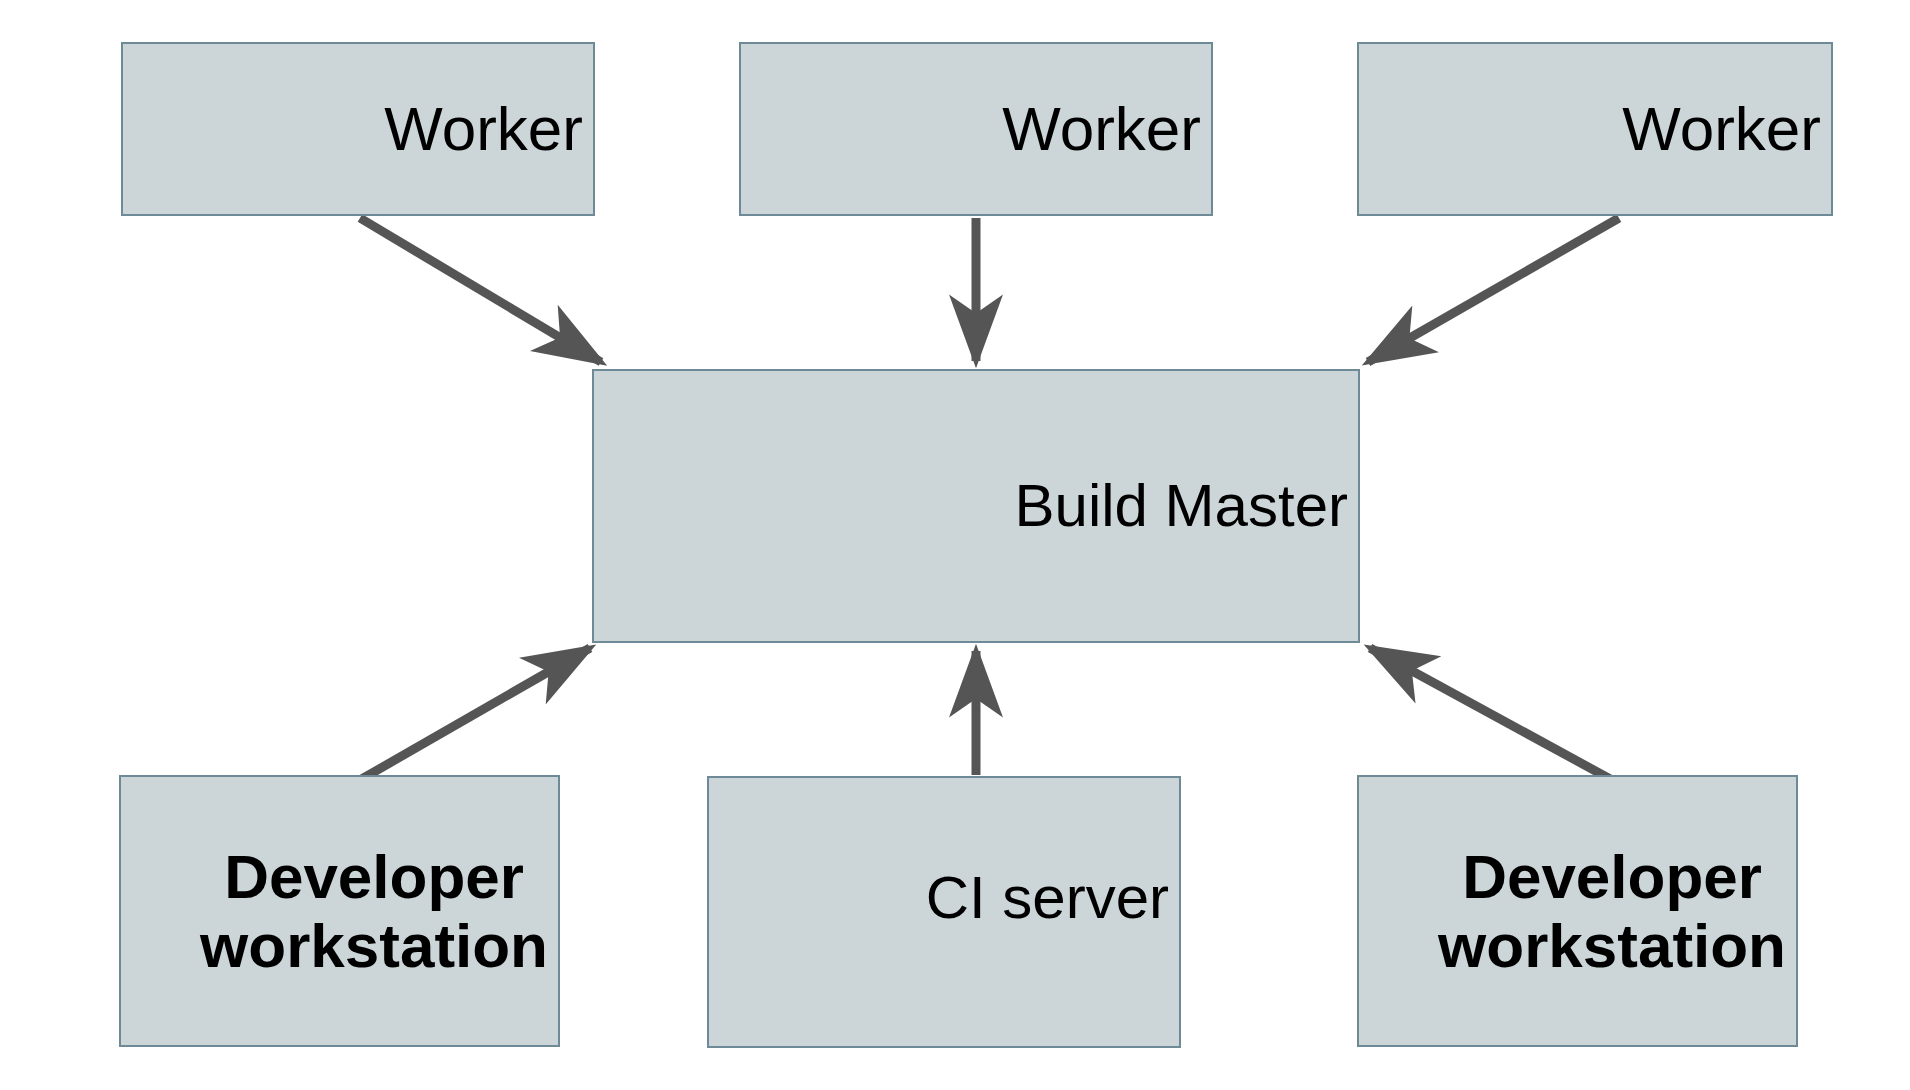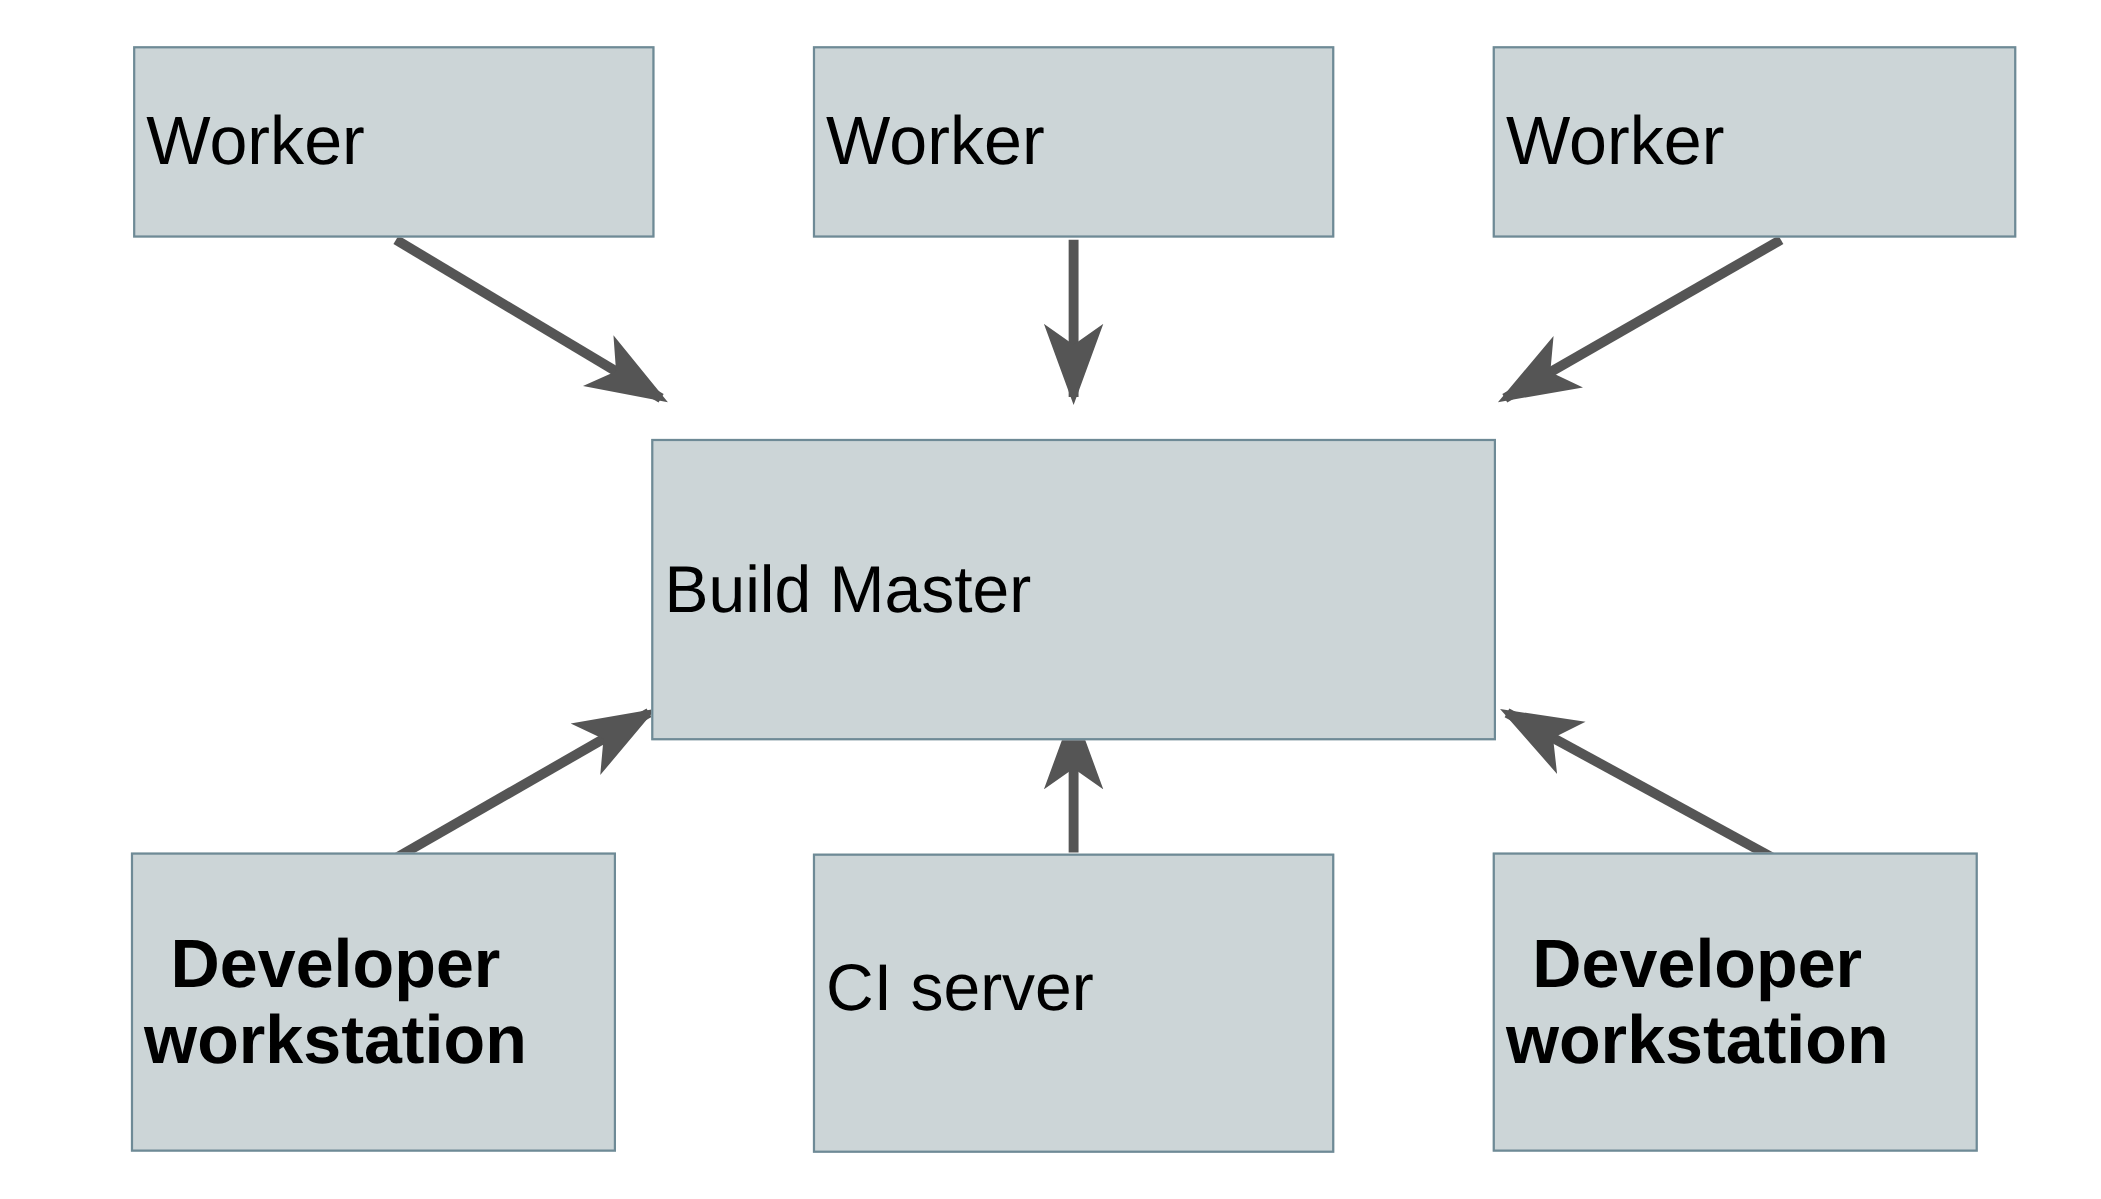--- a/index.html
+++ b/index.html
@@ -26,46 +26,46 @@
     height: 1090px;
     pointer-events: none;
   }
   .node {
     position: absolute;
     box-sizing: border-box;
     background: #ccd5d7;
     border: 2px solid #6e8a96;
     display: flex;
     align-items: center;
-    justify-content: flex-start;
+    justify-content: flex-end;
     text-align: center;
     color: #000000;
     line-height: 1.12;
     white-space: pre-line;
   }
   .node-label {
     display: block;
     padding: 0 10px;
   }
   .worker      { font-size: 62px; }
   .master      { font-size: 60px; }
   .devstation  { font-size: 62px; font-weight: bold; }
   .ciserver    { font-size: 60px; }
 
   
   #node-worker-1 { left: 121px; top: 42px;  width: 474px; height: 174px; }
   #node-worker-2 { left: 739px; top: 42px;  width: 474px; height: 174px; }
   #node-worker-3 { left: 1357px; top: 42px; width: 476px; height: 174px; }
 
   
-  #node-build-master { left: 592px; top: 369px; width: 768px; height: 274px; margin-top: 30px; }
+  #node-build-master { left: 592px; top: 369px; width: 768px; height: 274px; }
 
   
   #node-dev-workstation-1 { left: 119px;  top: 775px; width: 441px; height: 272px; }
-  #node-ci-server         { left: 739px;  top: 776px; width: 474px; height: 272px; }
+  #node-ci-server         { left: 707px;  top: 776px; width: 474px; height: 272px; }
   #node-dev-workstation-2 { left: 1357px; top: 775px; width: 441px; height: 272px; }
 
   
   #node-ci-server .node-label { transform: translateY(-14px); }
 </style>
 </head>
 <body>
 
 <div id="canvas">
 

